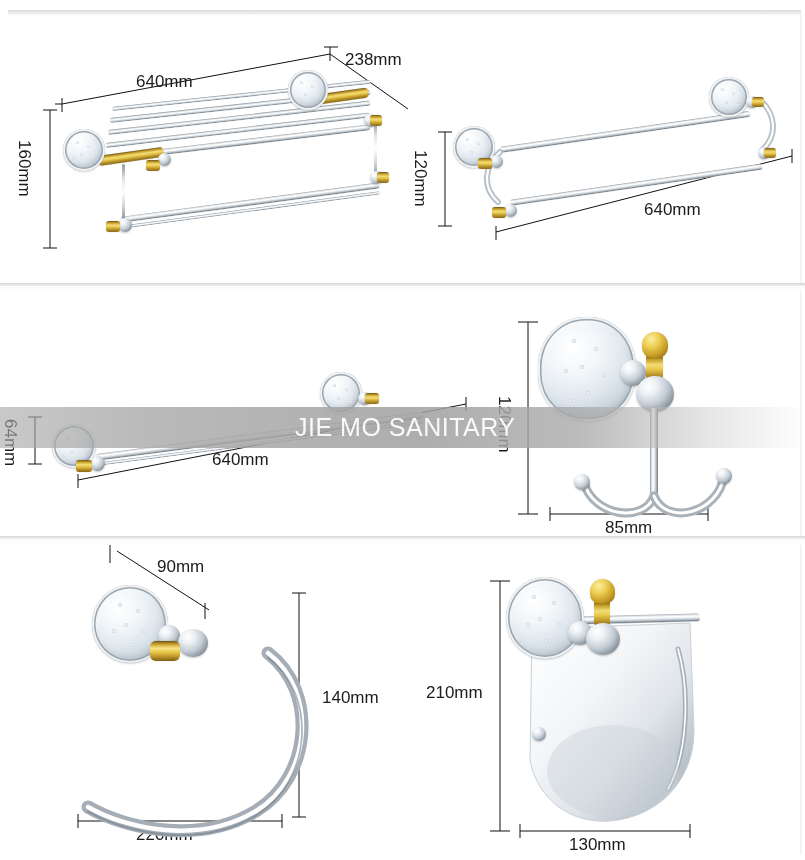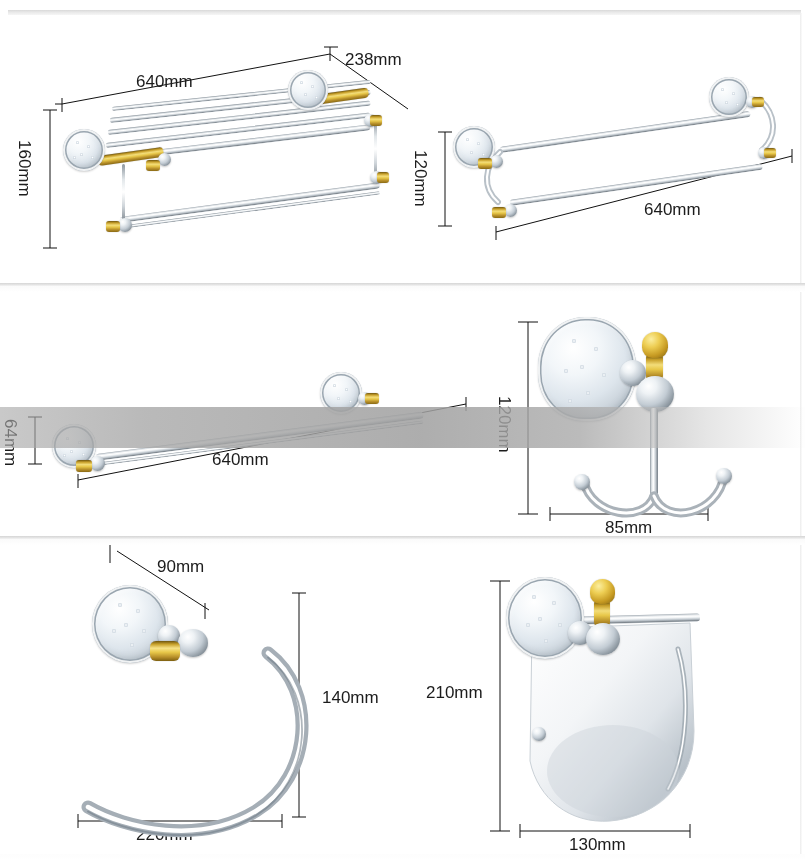--- a/index.html
+++ b/index.html
@@ -476,14 +476,15 @@
 
       <div class="chrome-ball" style="left:176px;top:78px;width:34px;height:32px;"></div>
     </div>
   </div>
 
   <div class="divider" id="divider-1"></div>
   <div class="divider" id="divider-2"></div>
   <div class="frame-bottom"></div>
 
   <div id="watermark-band"></div>
+  <div id="watermark-text">JIE MO SANITARY</div>
 
 </div>
 
 </body></html>

